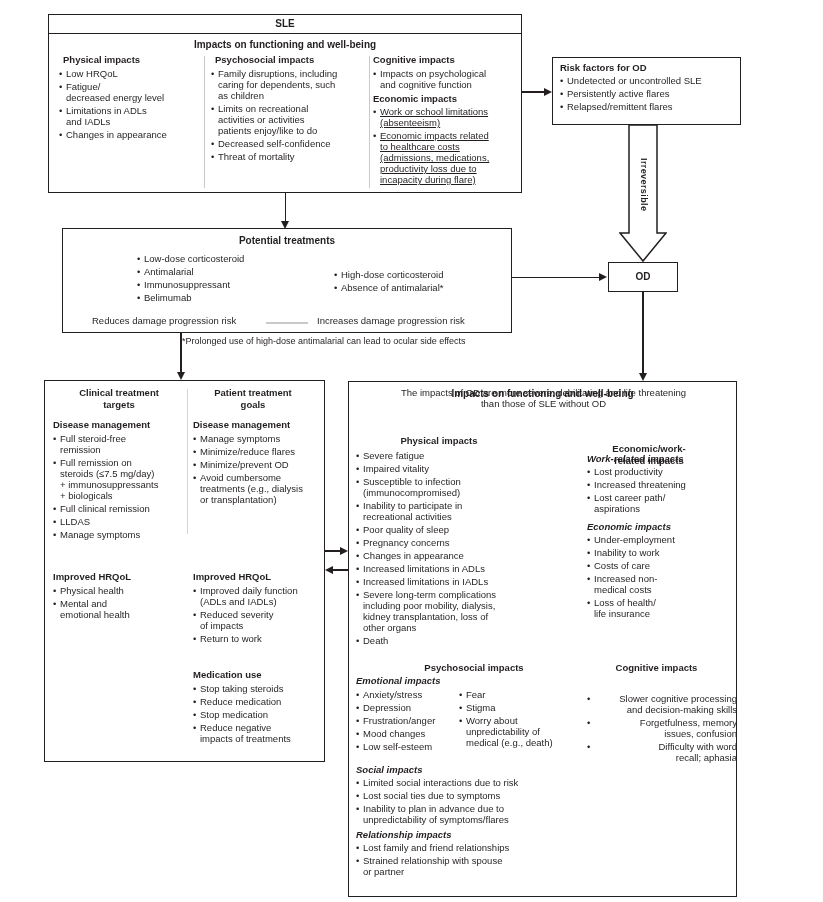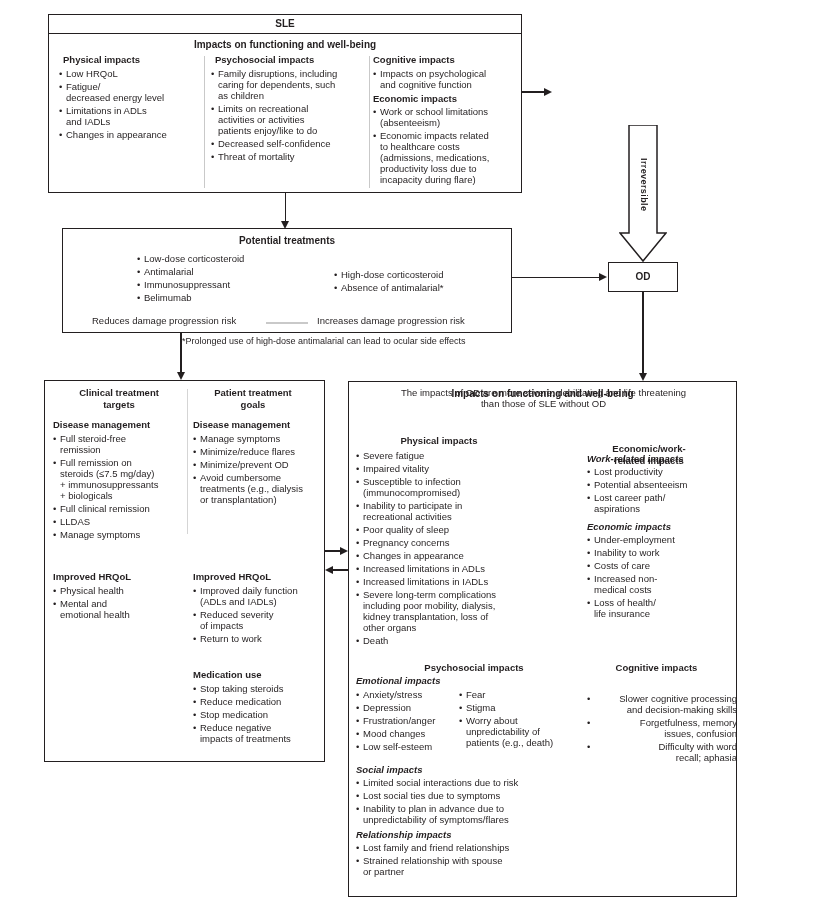--- a/index.html
+++ b/index.html
@@ -65,35 +65,43 @@
           <li>Threat of mortality</li>
         </ul>
     </div>
     <div class="abs" style="left:324px;top:20px;width:146px;">
       <div class="h">Cognitive impacts</div>
       <ul class="blt" style="margin-top:2px;">
           <li>Impacts on psychological
 and cognitive function</li>
         </ul>
       <div class="h" style="margin-top:3px;">Economic impacts</div>
-      <ul class="blt" style="margin-top:2px;">
+      <ul class="blt" style="margin-top:2px;text-decoration:underline;">
           <li>Work or school limitations
 (absenteeism)</li>
           <li>Economic impacts related
 to healthcare costs
 (admissions, medications,
 productivity loss due to
 incapacity during flare)</li>
         </ul>
     </div>
   </div>
 
   <div class="hline" style="left:521px;top:91px;width:25px;"></div>
   <div class="ah-r" style="left:544px;top:87.5px;"></div>
 
+  <div class="box" style="left:552px;top:57px;width:189px;height:68px;padding:4px 7px;">
+    <div class="h">Risk factors for OD</div>
+    <ul class="blt" style="margin-top:1px;">
+        <li>Undetected or uncontrolled SLE</li>
+        <li>Persistently active flares</li>
+        <li>Relapsed/remittent flares</li>
+      </ul>
+  </div>
 
   <svg class="abs" style="left:619px;top:125px;" width="48" height="138" viewBox="0 0 48 138">
     <polygon points="10,0 38,0 38,108 47,108 24,136 1,108 10,108" fill="#ffffff" stroke="#231f20" stroke-width="1.5"></polygon>
   </svg>
   <div class="abs vtext flexc" style="left:636px;top:140px;width:15px;height:90px;">Irreversible</div>
 
   <div class="vline" style="left:284.5px;top:193px;height:29px;"></div>
   <div class="ah-d" style="left:281px;top:221px;"></div>
 
   <div class="box" style="left:62px;top:228px;width:450px;height:105px;">
@@ -219,21 +227,21 @@
 kidney transplantation, loss of
 other organs</li>
         <li>Death</li>
       </ul>
 
     <div class="abs h ctr" style="left:230px;top:61px;width:140px;">Economic/work-
 related impacts</div>
     <div class="abs hi" style="left:238px;top:71px;">Work-related impacts</div>
     <ul class="blt abs" style="left:238px;top:84px;width:148px;">
         <li>Lost productivity</li>
-        <li>Potential absenteeism</li>
+        <li>Increased threatening</li>
         <li>Lost career path/
 aspirations</li>
       </ul>
     <div class="abs hi" style="left:238px;top:139px;">Economic impacts</div>
     <ul class="blt abs" style="left:238px;top:152px;width:145px;">
         <li>Under-employment</li>
         <li>Inability to work</li>
         <li>Costs of care</li>
         <li>Increased non-
 medical costs</li>
@@ -248,21 +256,21 @@
         <li>Depression</li>
         <li>Frustration/anger</li>
         <li>Mood changes</li>
         <li>Low self-esteem</li>
       </ul>
     <ul class="blt abs" style="left:110px;top:307px;width:138px;">
         <li>Fear</li>
         <li>Stigma</li>
         <li>Worry about
 unpredictability of
-patients (e.g., death)</li>
+medical (e.g., death)</li>
       </ul>
     <div class="abs hi" style="left:7px;top:382px;">Social impacts</div>
     <ul class="blt abs" style="left:7px;top:395px;width:265px;">
         <li>Limited social interactions due to risk</li>
         <li>Lost social ties due to symptoms</li>
         <li>Inability to plan in advance due to
 unpredictability of symptoms/flares</li>
       </ul>
     <div class="abs hi" style="left:7px;top:447px;">Relationship impacts</div>
     <ul class="blt abs" style="left:7px;top:460px;width:265px;">

